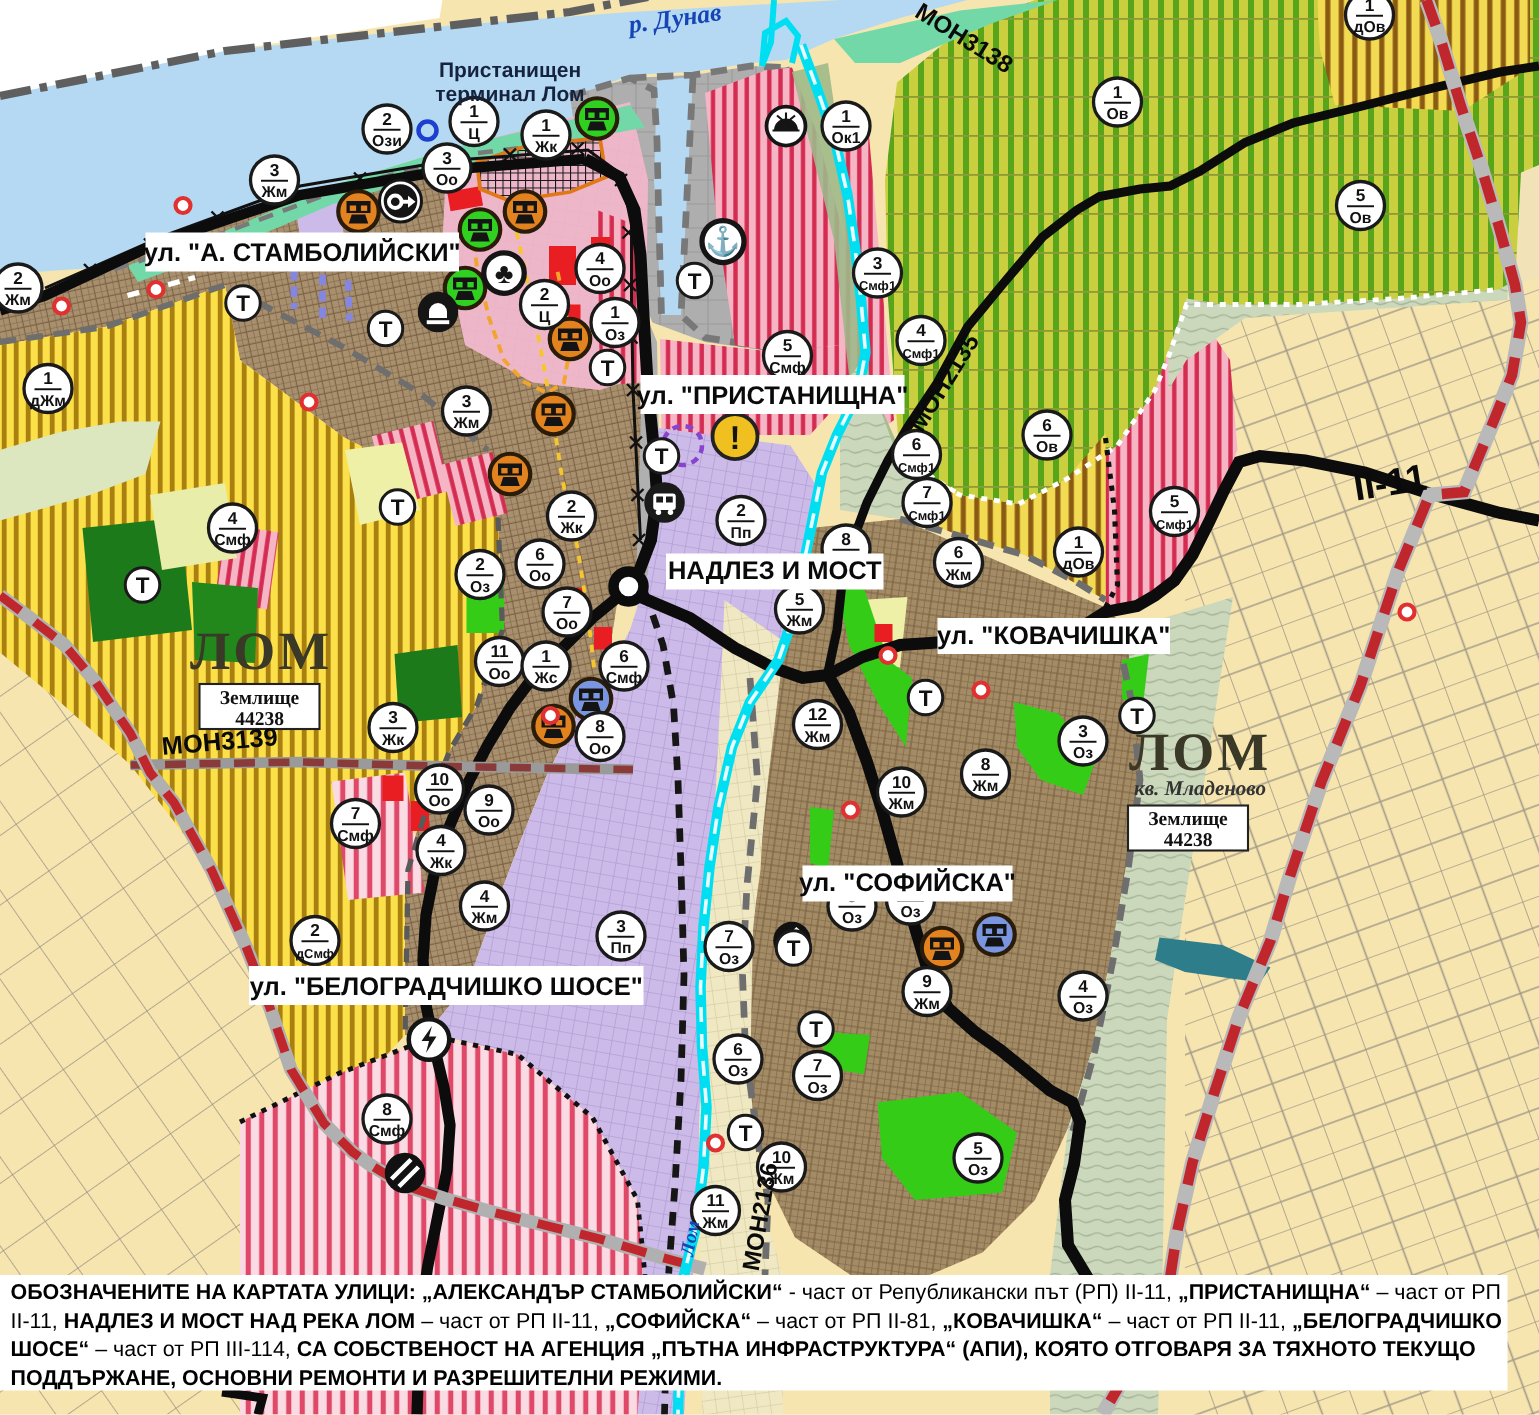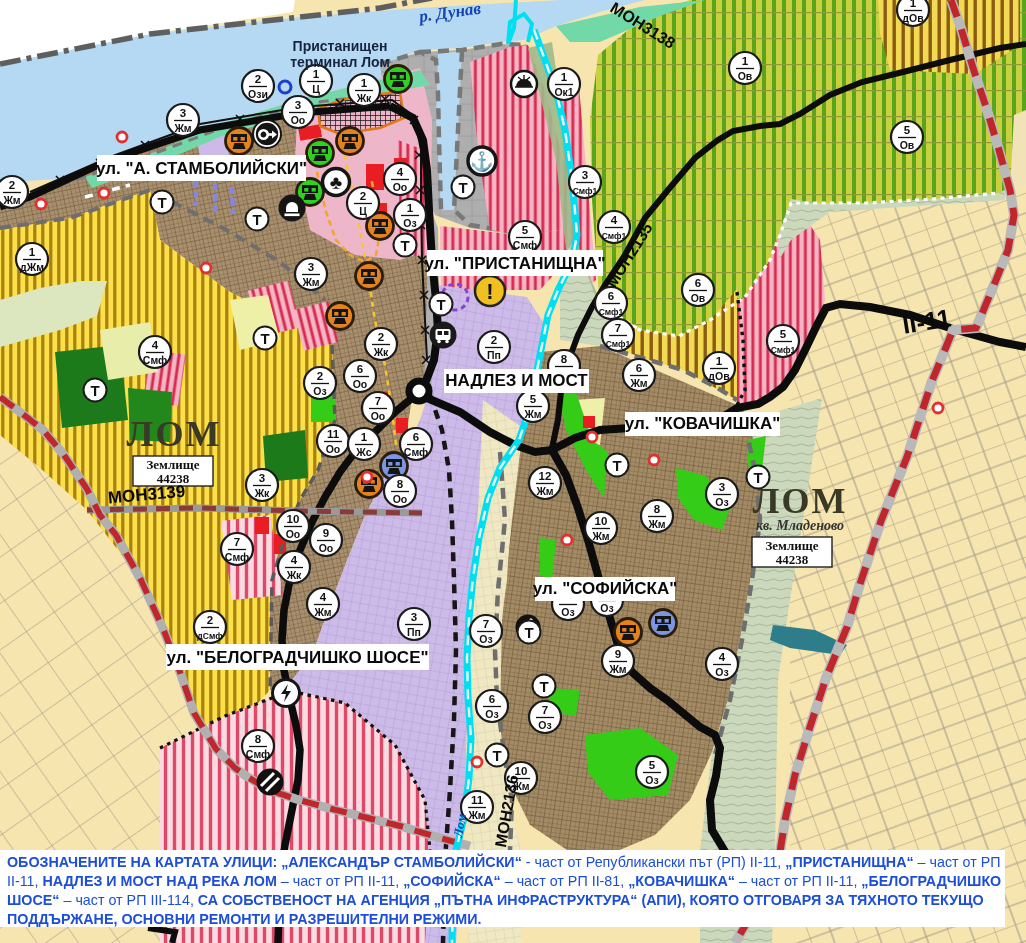--- a/index.html
+++ b/index.html
@@ -1,17 +1,17 @@
 <!DOCTYPE html>
 <html><head><meta charset="utf-8">
 <style>
 html,body{margin:0;padding:0;width:1026px;height:943px;overflow:hidden;font-family:"Liberation Sans",sans-serif;}
 #map{position:relative;width:1026px;height:943px;}
 #note{position:absolute;left:0;top:850px;width:998px;height:70px;background:#fff;padding:3px 0 4px 7px;
-font-size:14.3px;line-height:19px;color:#1d4ed8;white-space:nowrap;}
+font-size:14.3px;line-height:19px;color:#000000;white-space:nowrap;}
 #note b{font-weight:bold;}
 </style></head>
 <body>
 <div id="map">
 <svg width="1026" height="943" viewBox="0 0 1026 943">
 
 <defs>
 <pattern id="py" width="8" height="8" patternUnits="userSpaceOnUse">
   <rect width="8" height="8" fill="#fbe04a"></rect>
           <rect x="1.2" width="3.2" height="8" fill="#a97f10"></rect>

